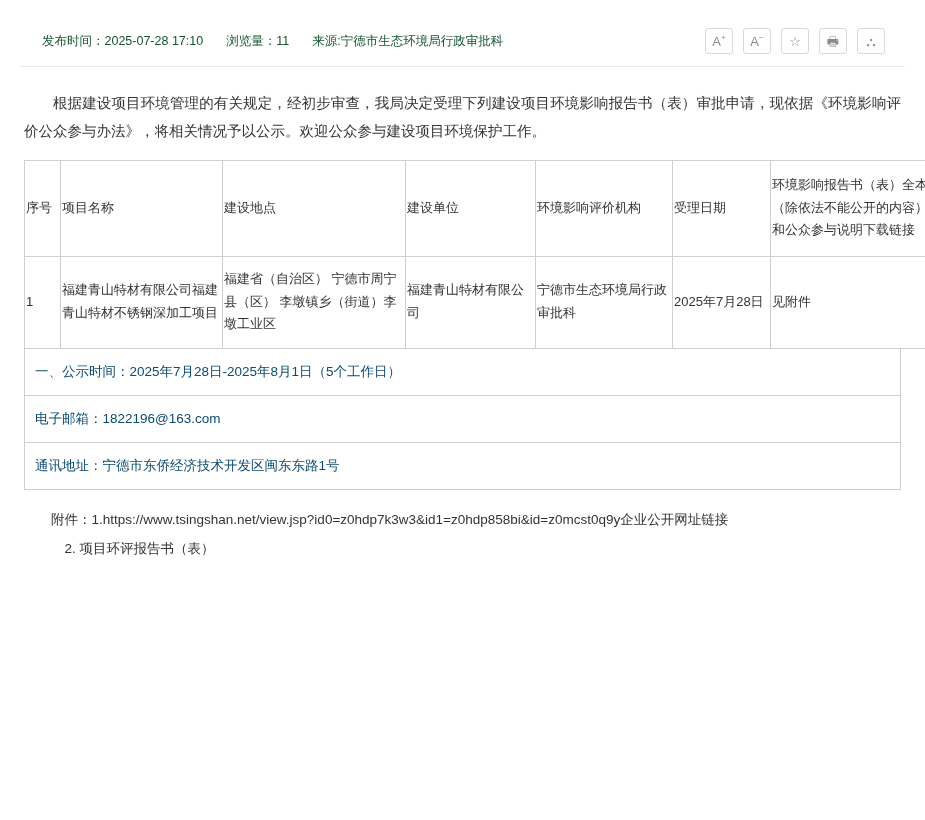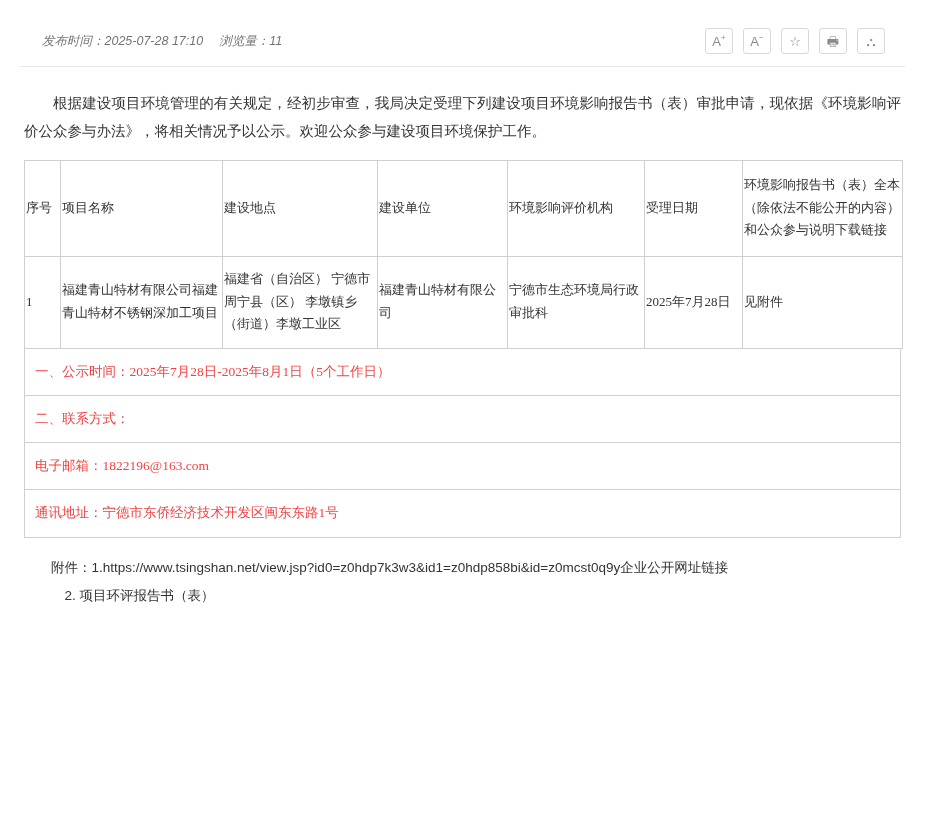--- a/index.html
+++ b/index.html
@@ -34,24 +34,23 @@
     display: flex;
     align-items: center;
     justify-content: space-between;
     padding: 14px 20px 12px 22px;
     border-bottom: 1px solid #e8e8e8;
     margin: 14px 20px 0 20px;
   }
   .meta-left {
     display: flex;
     align-items: center;
-    gap: 16px;
+    gap: 23px;
     font-size: 12.5px;
-    color: #737373;
-    font-style: italic;
+    color: #14532d;
   }
   .meta-left span { white-space: nowrap; }
   .meta-right {
     display: flex;
     align-items: center;
     gap: 10px;
   }
   .tool-btn {
     width: 28px;
     height: 26px;
@@ -70,21 +69,20 @@
     font-size: 8px;
     position: relative;
     top: -4px;
     left: 0px;
   }
   .content {
     padding: 16px 24px 0 24px;
     font-size: 14.5px;
     color: #333;
     line-height: 1.95;
-    font-family: Liberation Serif, serif;
   }
   .para {
     text-indent: 2em;
     margin: 6px 0 14px 0;
     text-align: justify;
   }
   table.main-table {
     width: 100%;
     border-collapse: collapse;
     table-layout: fixed;
@@ -101,36 +99,36 @@
     text-align: left;
   }
   table.main-table thead td {
     height: 96px;
   }
   table.main-table tbody td {
     height: 92px;
   }
   .col-no { width: 36px; text-align: left; }
   .col-name { width: 162px; margin-top: 20px; }
-  .col-place { width: 155px; }
+  .col-place { width: 183px; }
   .col-unit { width: 130px; margin-top: 33px; }
   .col-org { width: 137px; }
   .col-date { width: 98px; }
   .col-link { width: 160px; }
 
   .notice-list {
     margin-top: 0;
     border: 1px solid #cfcfcf;
     border-top: none;
   }
   .notice-row {
     border-top: 1px solid #cfcfcf;
     padding: 11px 10px;
     font-size: 13.5px;
-    color: #ef4444;
+    color: #0c4a6e;
     line-height: 1.8;
   }
   .notice-row:first-child { border-top: none; }
   .attach {
     padding: 16px 24px 8px 24px;
     font-size: 13.5px;
     color: #333;
     line-height: 2.1;
   }
   .attach-line { text-indent: 2em; word-break: break-all; }
@@ -140,20 +138,21 @@
 </head>
 <body>
 
 <div class="page">
 
 
   <div class="meta-bar">
     <div class="meta-left">
       <span>发布时间：2025-07-28 17:10</span>
       <span>浏览量：11</span>
+      <span>来源:宁德市生态环境局行政审批科</span>
     </div>
     <div class="meta-right">
       <div class="tool-btn">
         <span>A</span>
           <sup>+</sup>
       </div>
       <div class="tool-btn">
         <span>A</span>
           <sup>−</sup>
       </div>
@@ -192,21 +191,20 @@
           <td class="col-unit">福建青山特材有限公司</td>
           <td class="col-org">宁德市生态环境局行政审批科</td>
           <td class="col-date">2025年7月28日</td>
           <td class="col-link">见附件</td>
         </tr>
       </tbody>
     </table>
 
     <div class="notice-list">
       <div class="notice-row">一、公示时间：2025年7月28日-2025年8月1日（5个工作日）</div>
-      <div class="notice-row">二、联系方式：</div>
       <div class="notice-row">电子邮箱：1822196@163.com</div>
       <div class="notice-row">通讯地址：宁德市东侨经济技术开发区闽东东路1号</div>
     </div>
   </div>
 
   <div class="attach">
     <div class="attach-line">附件：1.https://www.tsingshan.net/view.jsp?id0=z0hdp7k3w3&amp;id1=z0hdp858bi&amp;id=z0mcst0q9y企业公开网址链接</div>
     <div class="attach-line second">2. 项目环评报告书（表）</div>
   </div>
 

